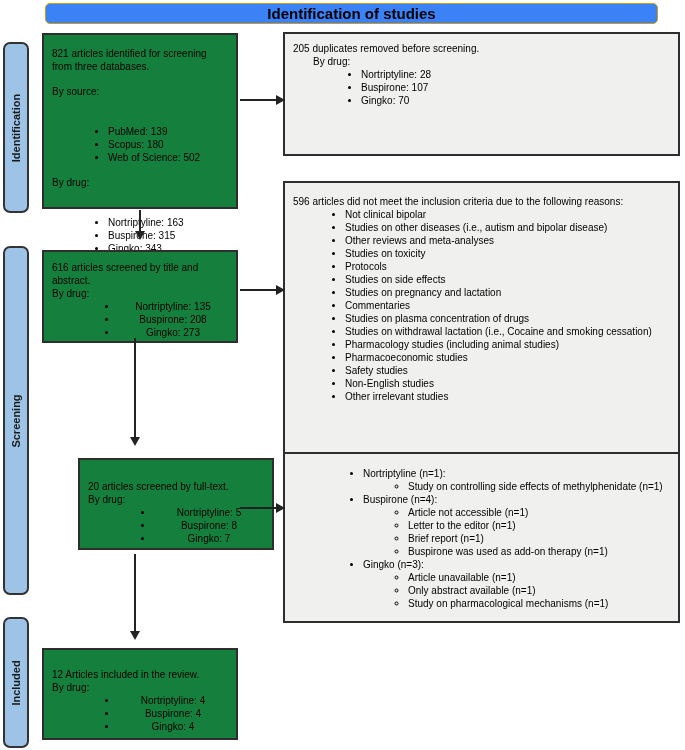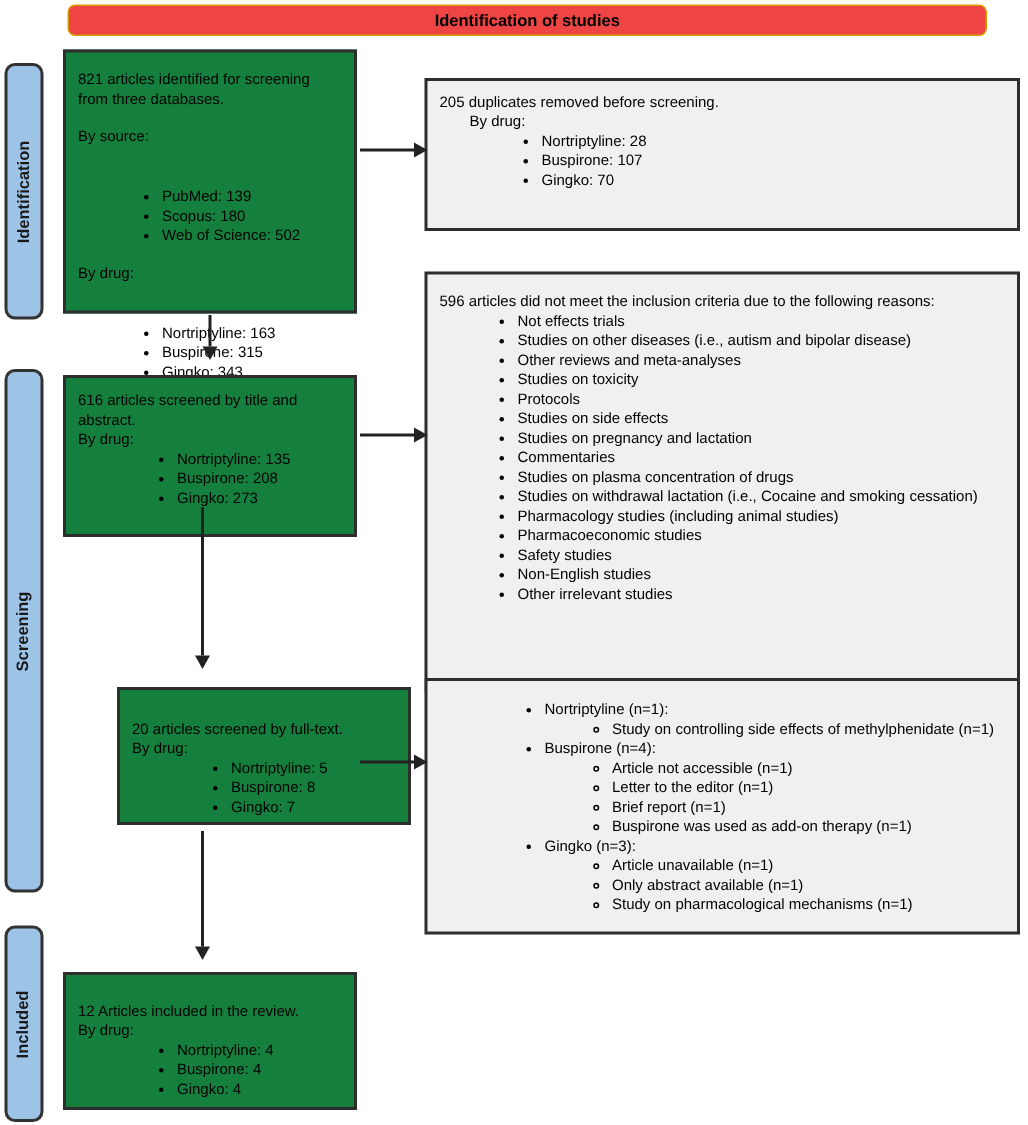--- a/index.html
+++ b/index.html
@@ -8,25 +8,25 @@
     width: 685px; height: 750px;
     position: relative;
     background: #ffffff;
     font-family: "Liberation Sans", sans-serif;
     color: #000;
   }
 
   
   .banner {
     position: absolute; left: 45px; top: 3px; width: 613px; height: 21px;
-    background: #ef4444;
+    background: #3b82f6;
     border: 1px solid #D89C00;
     border-radius: 5px;
     display: flex; align-items: center; justify-content: center;
-    font-size: 11px; font-weight: bold;
+    font-size: 15px; font-weight: bold;
   }
 
   
   .stage {
     position: absolute; left: 3px; width: 26px;
     background: #9DC3E6;
     border: 2px solid #333333;
     border-radius: 7px;
     display: flex; align-items: center; justify-content: center;
   }
@@ -47,38 +47,38 @@
     font-size: 10px;
     line-height: 13px;
     padding: 8px 8px;
   }
   .box.gray { background: #F0F0EF; }
 
   .lbox { left: 42px; width: 196px; }
   .rbox { left: 283px; width: 397px; }
 
   .box-identified     { top: 33px;  height: 176px; padding-top: 12px; }
-  .box-title-abstract { top: 250px; height: 108px;  padding-top: 9px; }
+  .box-title-abstract { top: 250px; height: 93px;  padding-top: 9px; }
   .box-full-text      { top: 458px; height: 92px;  padding-top: 20px; margin-left: 36px; }
   .box-included       { top: 648px; height: 92px;  padding-top: 18px; }
 
-  .box-duplicates     { top: 52px;  height: 102px; }
+  .box-duplicates     { top: 32px;  height: 124px; }
   .box-not-meeting    { top: 181px; height: 281px; padding-top: 12px; }
   .box-excluded       { top: 452px; height: 171px; padding-top: 13px; }
 
   .box p { margin: 0; }
   .box ul { margin: 0; padding: 0; }
   .box li { margin: 0; }
   .gap { height: 12px; }
 
   ul.bul  { list-style-type: disc; }
   ul.circ { list-style-type: circle; }
 
   .lbox ul.ind-a { padding-left: 56px; margin-top: 27px; }  
-  .lbox ul.ind-b { padding-left: 66px; }  
+  .lbox ul.ind-b { padding-left: 66px; text-align: center; }  
   .rbox .indent-1 { margin-left: 20px; }
   .box-duplicates  ul { padding-left: 68px; }
   .box-not-meeting ul { padding-left: 52px; }
   .box-excluded ul.lvl1 { padding-left: 70px; }
   .box-excluded ul.lvl2 { padding-left: 45px; }
 
   
   .arrow-h {
     position: absolute; height: 0;
     border-top: 2px solid #222;
@@ -179,21 +179,21 @@
   <ul class="bul">
     <li>Nortriptyline: 28</li>
     <li>Buspirone: 107</li>
     <li>Gingko: 70</li>
   </ul>
 </div>
 
 <div class="box rbox gray box-not-meeting">
   <p>596 articles did not meet the inclusion criteria due to the following reasons:</p>
   <ul class="bul">
-    <li>Not effects trials</li>
+    <li>Not clinical bipolar</li>
     <li>Studies on other diseases (i.e., autism and bipolar disease)</li>
     <li>Other reviews and meta-analyses</li>
     <li>Studies on toxicity</li>
     <li>Protocols</li>
     <li>Studies on side effects</li>
     <li>Studies on pregnancy and lactation</li>
     <li>Commentaries</li>
     <li>Studies on plasma concentration of drugs</li>
     <li>Studies on withdrawal lactation (i.e., Cocaine and smoking cessation)</li>
     <li>Pharmacology studies (including animal studies)</li>

